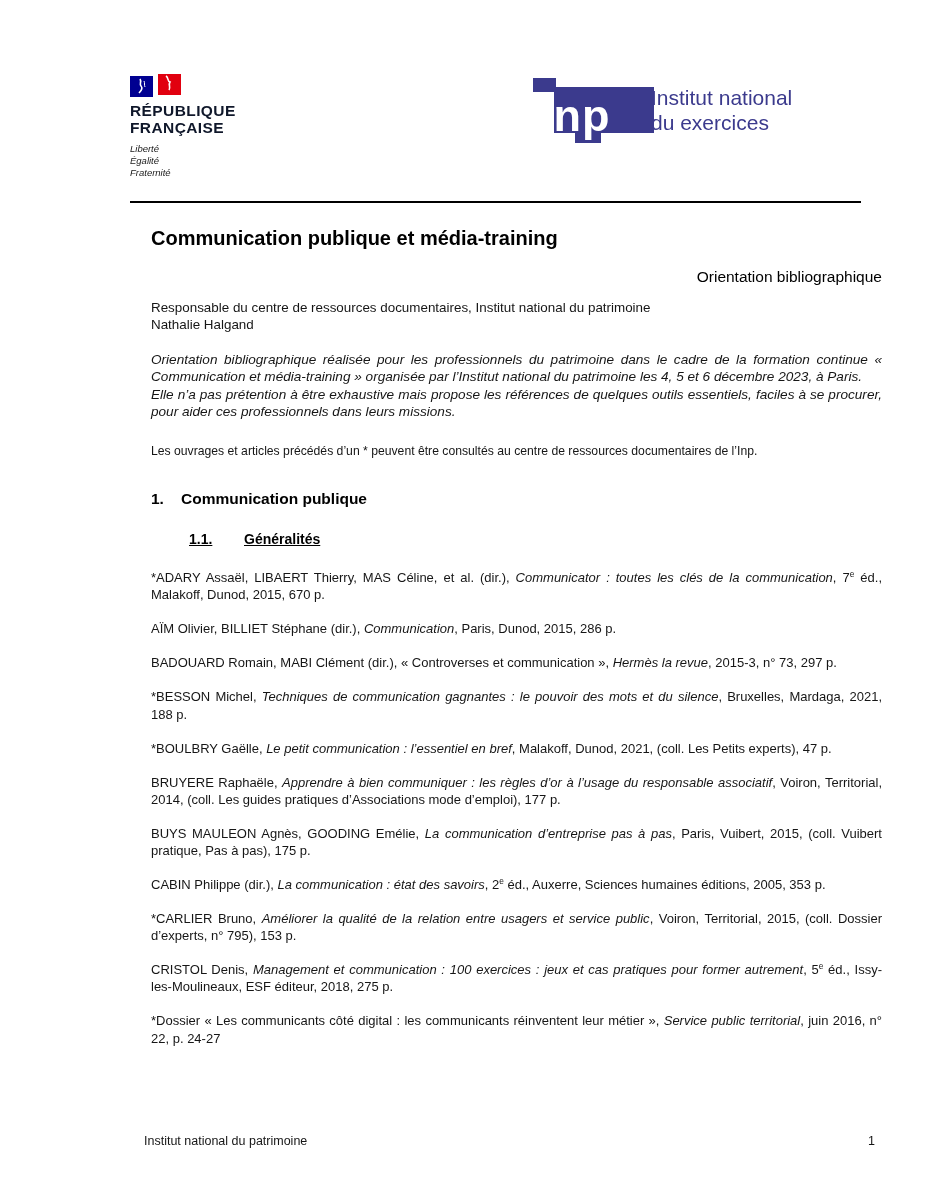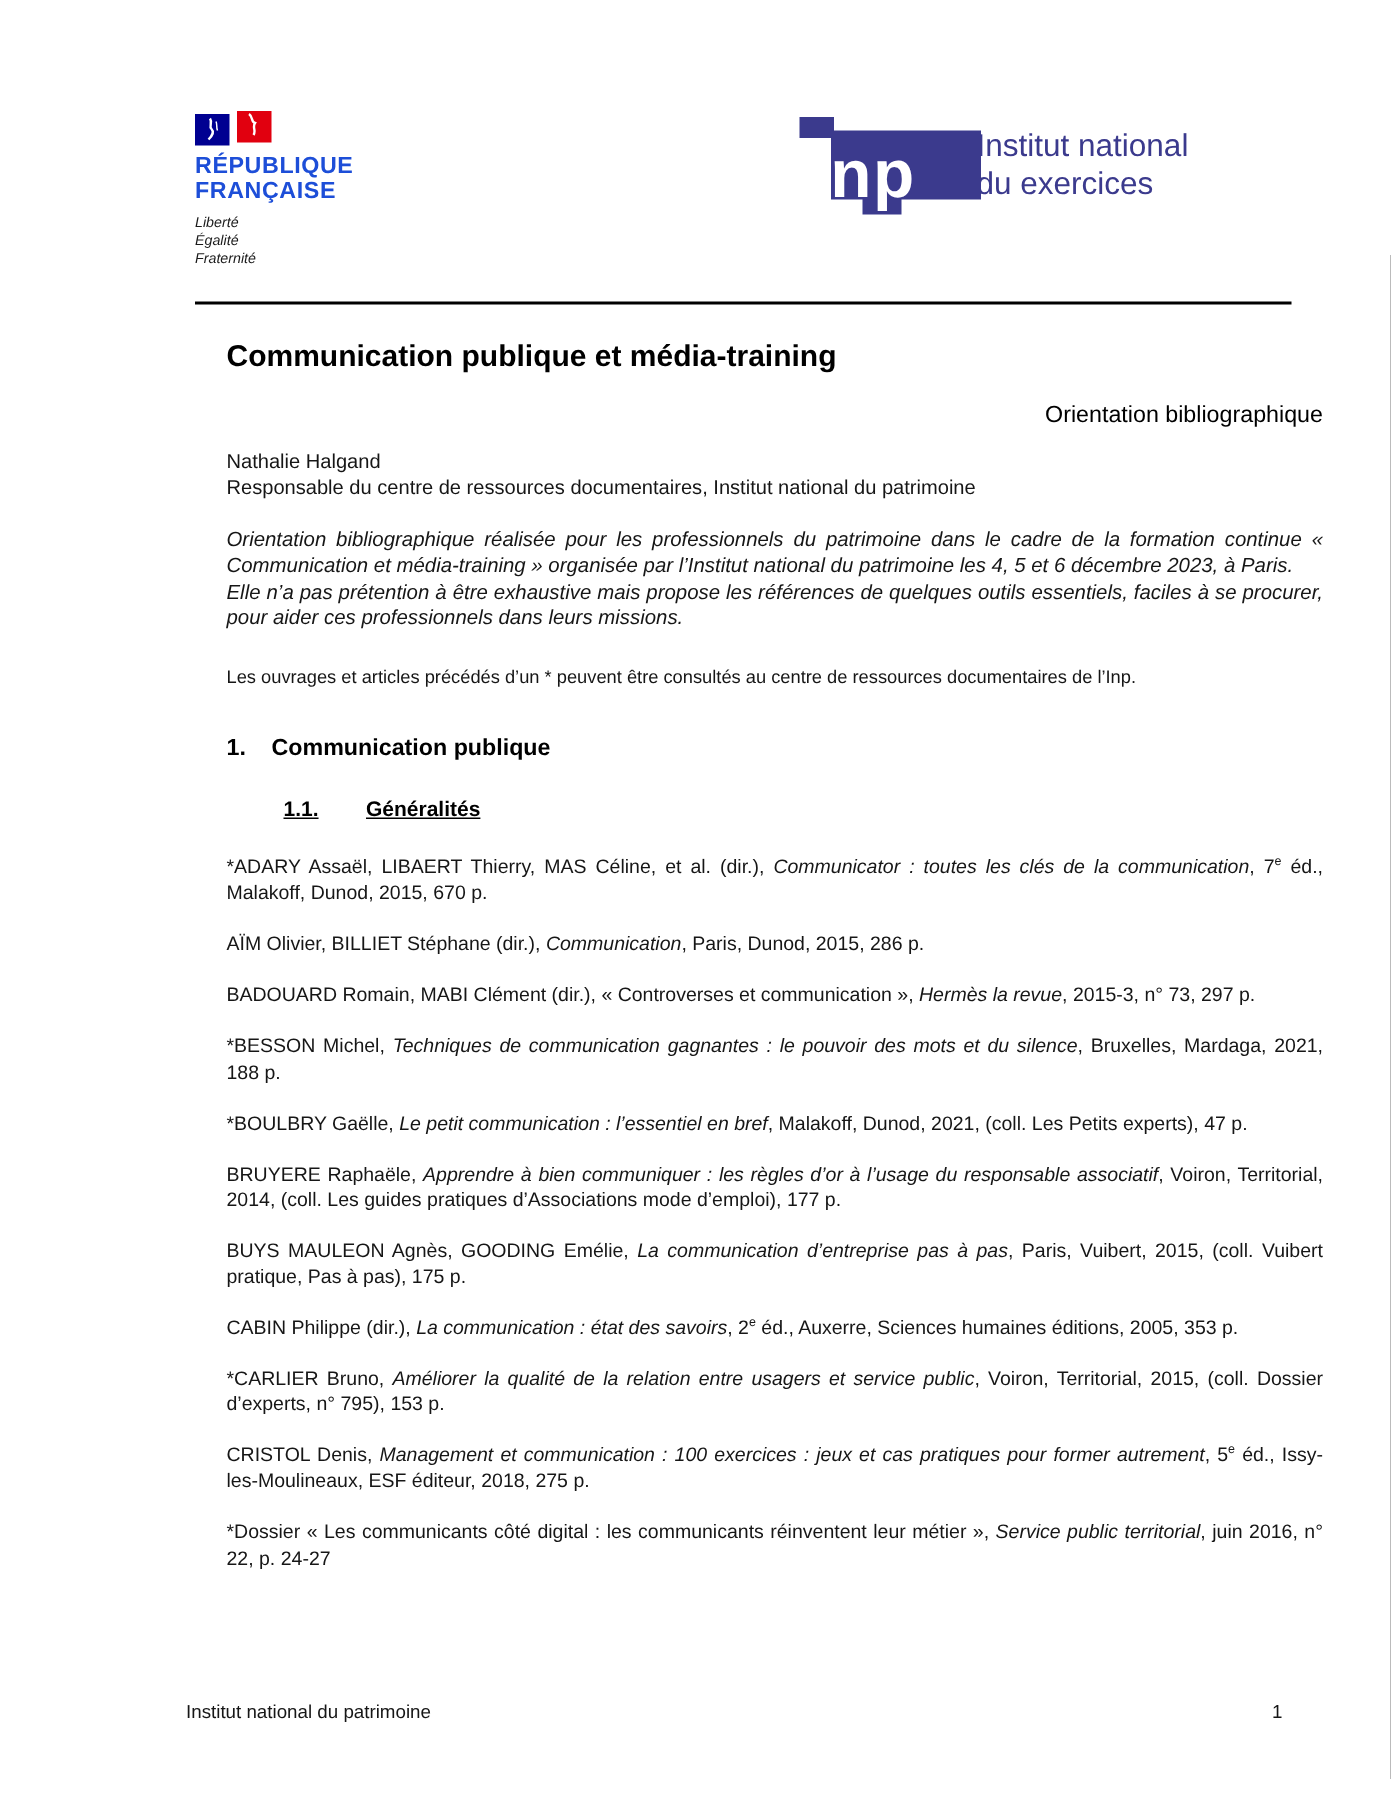--- a/index.html
+++ b/index.html
@@ -11,21 +11,21 @@
     font-family:"Liberation Sans", sans-serif;
     color:#161616;
     overflow:hidden;
   }
   
   .rf-block{position:absolute;left:130px;top:74px;width:150px;}
   .rf-flag{display:flex;gap:5px;height:22px;margin-bottom:6px;}
   .rf-flag .b{width:23px;height:21px;background:#000091;position:relative;margin-top:2px;}
   .rf-flag .r{width:23px;height:21px;background:#e1000f;position:relative;}
   .rf-flag .b svg,.rf-flag .r svg{position:absolute;left:0;top:0;}
-  .rf-name{font-weight:bold;font-size:15.5px;line-height:17px;letter-spacing:.4px;color:#1d4ed8;}
+  .rf-name{font-weight:bold;font-size:15.5px;line-height:17px;letter-spacing:.4px;color:#0f172a;}
   .rf-motto{margin-top:7px;font-family:Liberation Sans, sans-serif;font-style:italic;font-size:9.5px;line-height:12px;color:#1a1a1a;}
   
   .inp-block{position:absolute;left:533px;top:78px;display:flex;align-items:flex-start;}
   .inp-logo{position:relative;width:100px;height:66px;}
   .inp-logo .dot-tab{position:absolute;left:0;top:0;width:23px;height:14px;}
   .inp-logo .main{position:absolute;left:0;top:9px;width:100px;height:46px;}
   .inp-logo .low-tab{position:absolute;left:42px;top:53px;width:26px;height:12px;}
   .inp-logo .word{
     position:absolute;left:7px;top:2px;
     color:#fff;font-size:45px;line-height:52px;font-weight:600;letter-spacing:1px;margin-top:10px;
@@ -43,21 +43,21 @@
   .note{margin-top:24px;font-size:12.2px;line-height:15px;}
   .h1{margin-top:30px;display:flex;font-size:15.5px;font-weight:bold;color:#000;line-height:20px;}
   .h1 .num{width:30px;}
   .h2{margin-top:21px;display:flex;font-size:14px;font-weight:bold;color:#000;line-height:18px;padding-left:38px;text-decoration:underline;}
   .h2 .num{width:55px;}
   .entries{margin-top:21px;}
   .entry{margin:0 0 16.8px 0;font-size:13px;line-height:17.2px;text-align:justify;}
   .entry .it{font-style:italic;}
   .entry sup{font-size:.64em;line-height:0;}
   
-  .footer{position:absolute;left:124px;top:1134px;width:731px;display:flex;justify-content:space-between;font-size:12.5px;line-height:15px;}
+  .footer{position:absolute;left:144px;top:1134px;width:731px;display:flex;justify-content:space-between;font-size:12.5px;line-height:15px;}
 </style>
 </head>
 <body>
 
 <div class="page">
 
   <div class="rf-block">
     <div class="rf-flag">
       <span class="b">
         <svg width="23" height="21" viewBox="0 0 23 21">
@@ -95,22 +95,22 @@
     </div>
   </div>
 
   <div class="head-rule"></div>
 
   <div class="main">
     <h1 class="doc-title">Communication publique et média-training</h1>
     <h2 class="doc-subtitle">Orientation bibliographique</h2>
 
     <div class="author">
+      <p>Responsable du centre de ressources documentaires, Institut national du patrimoine</p>
       <p>Nathalie Halgand</p>
-      <p>Responsable du centre de ressources documentaires, Institut national du patrimoine</p>
     </div>
 
     <div class="intro">
       <p>Orientation bibliographique réalisée pour les professionnels du patrimoine dans le cadre de la formation continue « Communication et média-training » organisée par l’Institut national du patrimoine les 4, 5 et 6 décembre 2023, à Paris.</p>
       <p>Elle n’a pas prétention à être exhaustive mais propose les références de quelques outils essentiels, faciles à se procurer, pour aider ces professionnels dans leurs missions.</p>
     </div>
 
     <p class="note">Les ouvrages et articles précédés d’un * peuvent être consultés au centre de ressources documentaires de l’Inp.</p>
 
     <div class="h1">

